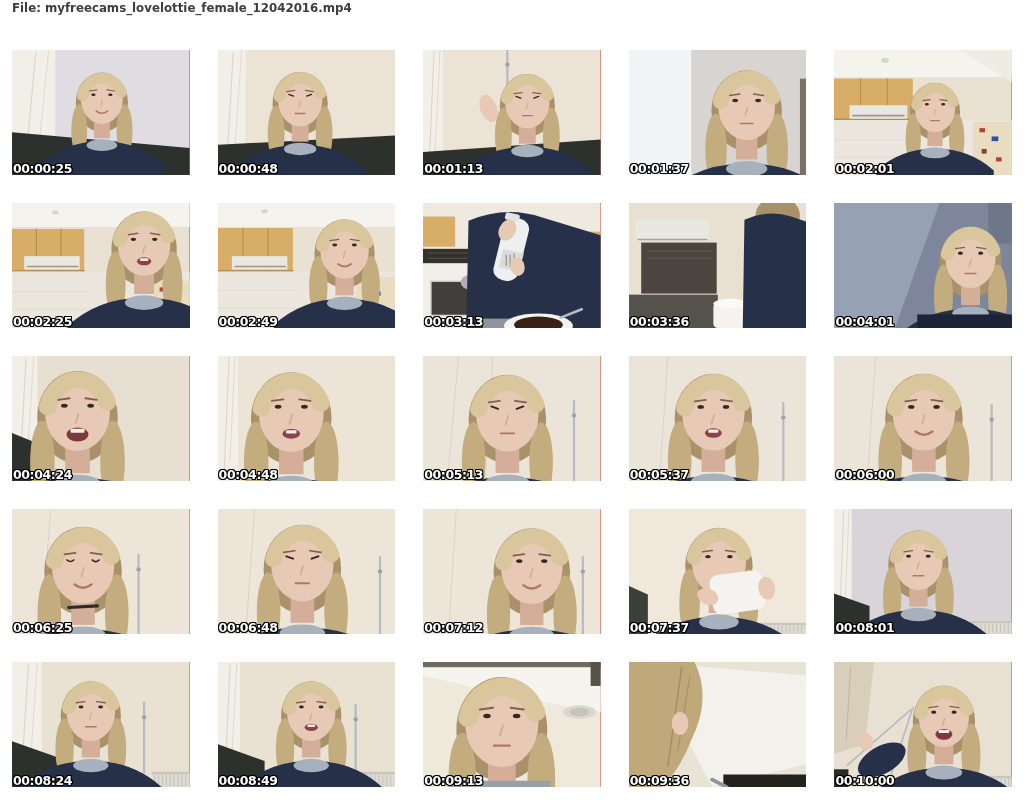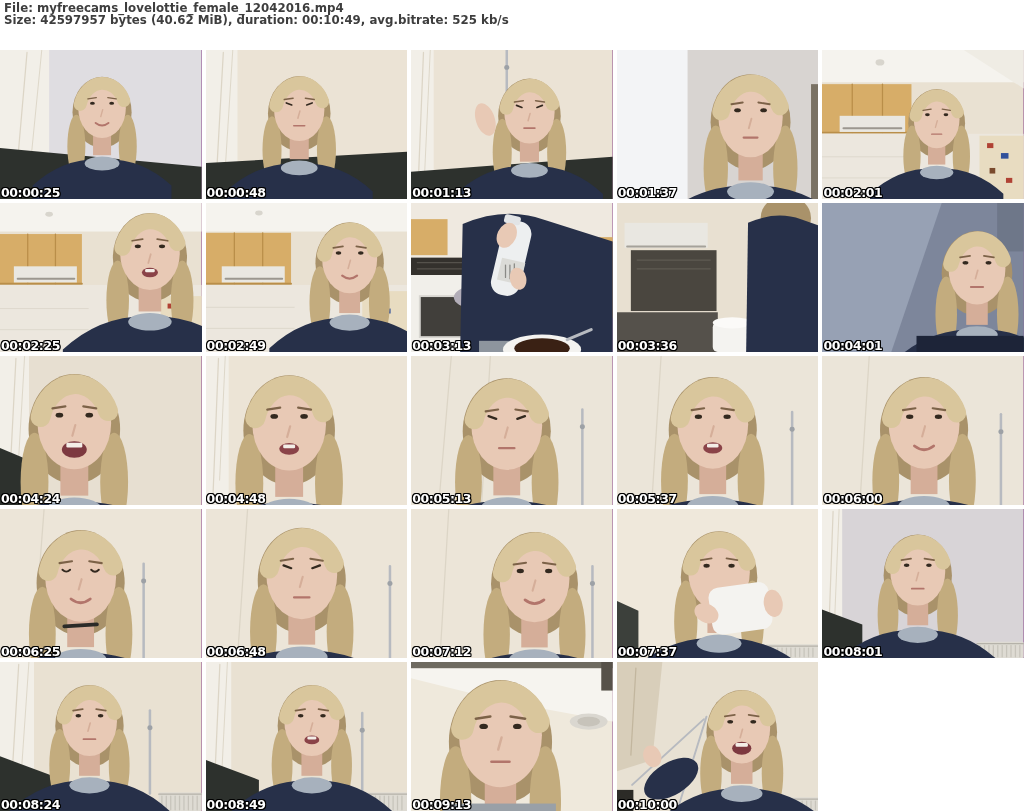--- a/index.html
+++ b/index.html
@@ -1,35 +1,34 @@
 <!DOCTYPE html>
 <html><head>
 <meta charset="utf-8">
 <style>
   html,body{margin:0;padding:0}
   body{width:1024px;height:811px;background:#ffffff;overflow:hidden;
        font-family:"DejaVu Sans",sans-serif}
-  .header{height:50px;box-sizing:border-box;padding:2px 0 0 4px;background:#ffffff}
+  .header{height:38px;box-sizing:border-box;padding:2px 0 0 12px;background:#ffffff}
   .header div{font-weight:bold;font-size:11.8px;line-height:12px;color:#3e3e3e;white-space:nowrap}
   .grid{display:grid;width:1024px;height:761px;
         grid-template-columns:repeat(5,1fr);grid-template-rows:repeat(5,1fr);
         gap:4px;background:#ffffff}
-  .thumb{position:relative;overflow:hidden;background:#701a75;margin:0}
+  .thumb{position:relative;overflow:hidden;background:#b91c1c;margin:12px}
   .thumb svg{display:block;width:100%;height:100%}
   .ts{position:absolute;left:1px;bottom:0;margin:0;
       font-weight:bold;font-size:12.5px;line-height:13px;color:#fff;letter-spacing:-0.4px;
       text-shadow:-1px -1px 0 #000,1px -1px 0 #000,-1px 1px 0 #000,1px 1px 0 #000,
                   0 -1px 0 #000,0 1px 0 #000,-1px 0 0 #000,1px 0 0 #000}
 </style>
 </head>
 <body>
 
 <header class="header">
   <div>File: myfreecams_lovelottie_female_12042016.mp4</div>
-  <div>Size: 42597957 bytes (40.62 MiB), duration: 00:10:49, avg.bitrate: 525 kb/s</div>
 </header>
 
 <main class="grid">
   <figure class="thumb">
     <svg viewBox="0 0 320 240" preserveAspectRatio="none">
         <rect x="0" y="0" width="320" height="240" rx="0" fill="#dfdde1"></rect>
         <rect x="0" y="0" width="78" height="240" rx="0" fill="#f2efe8"></rect>
         <line x1="42.900000000000006" y1="4" x2="23.4" y2="232" fill="none" stroke="#dcd5c6" stroke-width="2" stroke-linecap="round"></line>
         <line x1="66.3" y1="0" x2="46.8" y2="200" fill="none" stroke="#dcd5c6" stroke-width="1.5" stroke-linecap="round"></line>
         <path d="M0,158 L320,188 L320,240 L0,240 Z" fill="#2d312d"></path>
@@ -677,20 +676,33 @@
         <line x1="158.02" y1="87.74" x2="181.16" y2="91.3" fill="none" stroke="#7c6248" stroke-width="3.9160000000000004" stroke-linecap="round"></line>
         <ellipse cx="115.3" cy="103.76" rx="6.763999999999999" ry="4.272" fill="#33291f"></ellipse>
         <ellipse cx="168.7" cy="103.76" rx="6.763999999999999" ry="4.272" fill="#33291f"></ellipse>
         <line x1="143.78" y1="121.56" x2="138.44" y2="141.14" fill="none" stroke="#d5ae99" stroke-width="3.9160000000000004" stroke-linecap="round"></line>
         <line x1="127.76" y1="160.72" x2="156.24" y2="160.72" fill="none" stroke="#b2756b" stroke-width="4.272" stroke-linecap="round"></line>
         <rect x="50" y="228" width="180" height="12" rx="0" fill="#99a0a7"></rect>
       </svg>
     <figcaption class="ts">00:09:13</figcaption>
   </figure>
 
+  <figure class="thumb">
+    <svg viewBox="0 0 320 240" preserveAspectRatio="none">
+        <rect x="0" y="0" width="320" height="240" rx="0" fill="#e9e3d6"></rect>
+        <path d="M30,0 L320,26 L320,196 L150,240 L90,120 Z" fill="#f3f1eb"></path>
+        <rect x="170" y="216" width="150" height="24" rx="0" fill="#23221f"></rect>
+        <path d="M0,0 L118,0 Q150,70 112,150 Q95,200 60,240 L0,240 Z" fill="#bfa87a"></path>
+        <line x1="95" y1="10" x2="70" y2="200" fill="none" stroke="#a8905f" stroke-width="3" stroke-linecap="round"></line>
+        <line x1="110" y1="25" x2="88" y2="170" fill="none" stroke="#a8905f" stroke-width="2" stroke-linecap="round"></line>
+        <ellipse cx="92" cy="118" rx="15" ry="22" fill="#e8c9b5"></ellipse>
+        <line x1="150" y1="226" x2="176" y2="240" fill="none" stroke="#8e959e" stroke-width="7" stroke-linecap="round"></line>
+      </svg>
+    <figcaption class="ts">00:09:36</figcaption>
+  </figure>
 
   <figure class="thumb">
     <svg viewBox="0 0 320 240" preserveAspectRatio="none">
         <rect x="0" y="0" width="320" height="240" rx="0" fill="#e8e1d3"></rect>
         <path d="M0,0 L72,0 L56,158 L0,176 Z" fill="#d8ceba"></path>
         <line x1="30" y1="10" x2="22" y2="150" fill="none" stroke="#c2b69e" stroke-width="2" stroke-linecap="round"></line>
         <rect x="240" y="218" width="80" height="22" rx="2" fill="#dedbd3"></rect>
         <line x1="240" y1="221" x2="320" y2="221" fill="none" stroke="#b5b2a9" stroke-width="2" stroke-linecap="round"></line>
         <line x1="245" y1="224" x2="245" y2="238" fill="none" stroke="#c7c4bb" stroke-width="2" stroke-linecap="round"></line>
         <line x1="252" y1="224" x2="252" y2="238" fill="none" stroke="#c7c4bb" stroke-width="2" stroke-linecap="round"></line>

